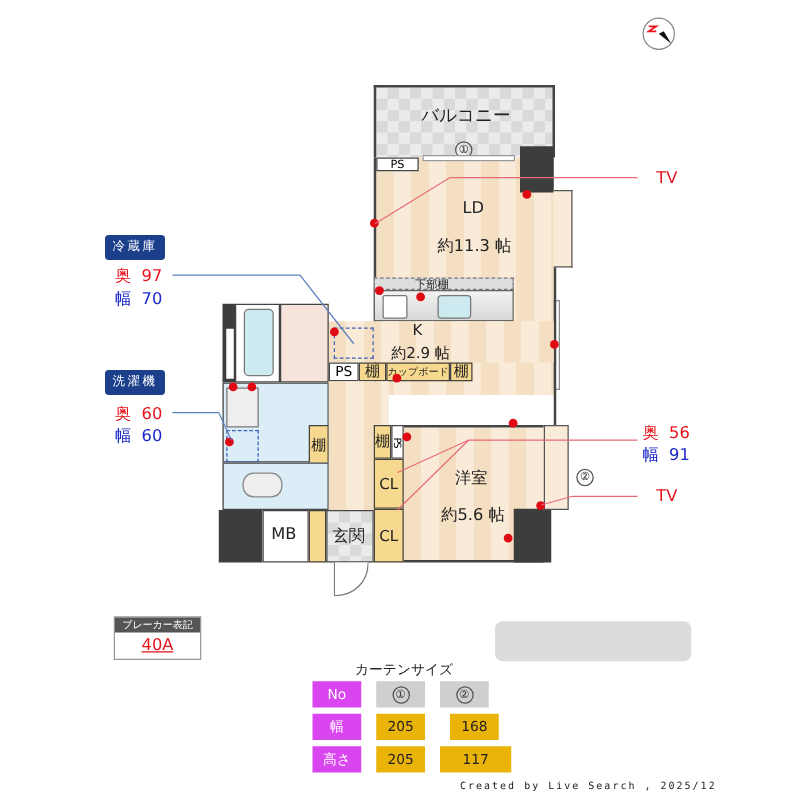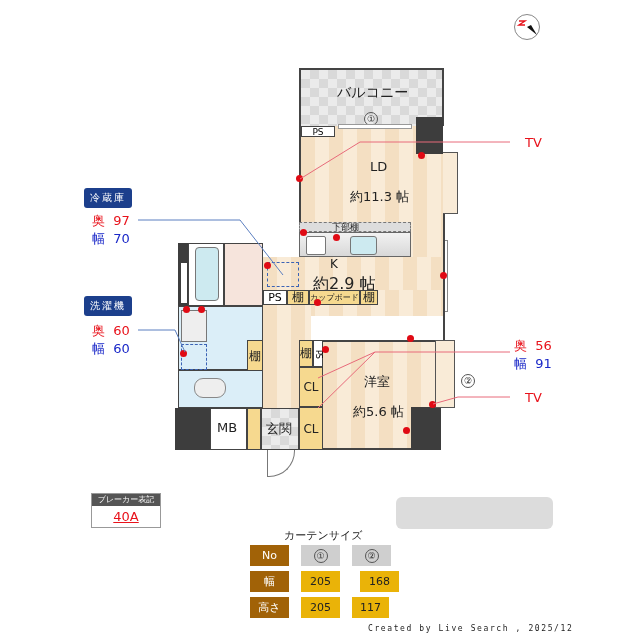--- a/index.html
+++ b/index.html
@@ -9,21 +9,21 @@
   .badge{position:absolute;background:#1c3f8c;color:#fff;font-size:10px;text-align:center;border-radius:3px;line-height:20px;letter-spacing:2px;}
   .red{color:#e8121b;}
   .blue{color:#1a28c8;}
   .dot{position:absolute;width:7px;height:7px;border-radius:50%;background:#e00a14;}
   .wood{background:repeating-linear-gradient(90deg,#f4dfc2 0 14px,#f9ebd7 14px 28px);}
   .tile{background-color:#ebebeb;background-image:linear-gradient(45deg,#d9d9d9 25%,transparent 25%,transparent 75%,#d9d9d9 75%),linear-gradient(45deg,#d9d9d9 25%,transparent 25%,transparent 75%,#d9d9d9 75%);background-size:18px 18px;background-position:0 0,9px 9px;}
   .wall{position:absolute;background:#3d3d3d;}
   .closet{position:absolute;background:#f6d98f;border:1px solid #444;box-sizing:border-box;display:flex;align-items:center;justify-content:center;font-size:12px;color:#222;}
   .ps{position:absolute;background:#fff;border:1px solid #444;box-sizing:border-box;font-size:11px;display:flex;align-items:center;justify-content:center;}
   .cell{position:absolute;font-size:11px;display:flex;align-items:center;justify-content:center;}
-  .thead{background:#a16207;color:#fff;text-align:center;}
+  .thead{background:#d946ef;color:#fff;text-align:center;}
   .tgray{background:#cfcfcf;color:#333;}
   .tlight{background:#eab308;color:#222;}
   .circ{display:inline-block;width:12px;height:12px;border:1px solid #555;border-radius:50%;font-size:9px;line-height:12px;text-align:center;}
   .door{position:absolute;border:1px solid #777;background:#fff;}
 </style>
 </head>
 <body>
 
 <div class="abs" style="left:513px;top:13px;width:28px;height:28px;">
   <svg width="28" height="28" viewBox="0 0 28 28">
@@ -52,21 +52,21 @@
   <div class="lbl" style="left:350px;top:188px;font-size:13px;">約11.3 帖</div>
 
   <div class="abs" style="left:299px;top:222px;width:112px;height:10px;background:#ddd;border:1px dashed #777;box-sizing:border-box;"></div>
   <div class="lbl" style="left:332px;top:221px;font-size:9px;">下部棚</div>
   <div class="abs" style="left:299px;top:232px;width:112px;height:25px;background:linear-gradient(#f2f2f2,#d8d8d8);border:1px solid #666;box-sizing:border-box;"></div>
   <div class="abs" style="left:306px;top:236px;width:18px;height:17px;background:#fff;border:1px solid #777;border-radius:2px;"></div>
   <div class="abs" style="left:350px;top:236px;width:25px;height:17px;background:#cdeaf0;border:1px solid #777;border-radius:3px;"></div>
   <div class="abs wood" style="left:263px;top:257px;width:180px;height:33px;"></div>
   <div class="abs" style="left:267px;top:262px;width:32px;height:25px;border:1px dashed #3b63b5;box-sizing:border-box;"></div>
   <div class="lbl" style="left:330px;top:257px;font-size:12px;">K</div>
-  <div class="lbl" style="left:313px;top:274px;font-size:16px;text-align:right;">約2.9 帖</div>
+  <div class="lbl" style="left:313px;top:274px;font-size:12px;text-align:right;">約2.9 帖</div>
 
   <div class="ps" style="left:263px;top:290px;width:24px;height:15px;">PS</div>
   <div class="closet" style="left:287px;top:290px;width:22px;height:15px;">棚</div>
   <div class="closet" style="left:309px;top:290px;width:51px;height:15px;font-size:8px;">カップボード</div>
   <div class="closet" style="left:360px;top:290px;width:18px;height:15px;">棚</div>
 
   <div class="wall" style="left:178px;top:243px;width:10px;height:63px;"></div>
   <div class="abs" style="left:181px;top:263px;width:6px;height:40px;background:#fff;"></div>
   <div class="abs" style="left:188px;top:243px;width:36px;height:63px;background:#fff;border:1px solid #444;box-sizing:border-box;"></div>
   <div class="abs" style="left:195px;top:247px;width:24px;height:54px;background:#cdeaf0;border:1px solid #777;border-radius:4px;box-sizing:border-box;"></div>
@@ -155,15 +155,15 @@
 <div class="cell tgray" style="left:352px;top:545px;width:39px;height:21px;">
     <span class="circ">②</span>
   </div>
 
 <div class="cell thead" style="left:250px;top:571px;width:39px;height:21px;">幅</div>
 <div class="cell tlight" style="left:301px;top:571px;width:39px;height:21px;">205</div>
 <div class="cell tlight" style="left:360px;top:571px;width:39px;height:21px;">168</div>
 
 <div class="cell thead" style="left:250px;top:597px;width:39px;height:21px;">高さ</div>
 <div class="cell tlight" style="left:301px;top:597px;width:39px;height:21px;">205</div>
-<div class="cell tlight" style="left:352px;top:597px;width:37px;height:21px;">117</div>
+<div class="cell tlight" style="left:352px;top:597px;width:57px;height:21px;">117</div>
 
 <div class="lbl" style="left:368px;top:624px;font-size:8px;letter-spacing:1.6px;font-family:'DejaVu Sans Mono',monospace;">Created by Live Search , 2025/12</div>
 
 </body></html>

